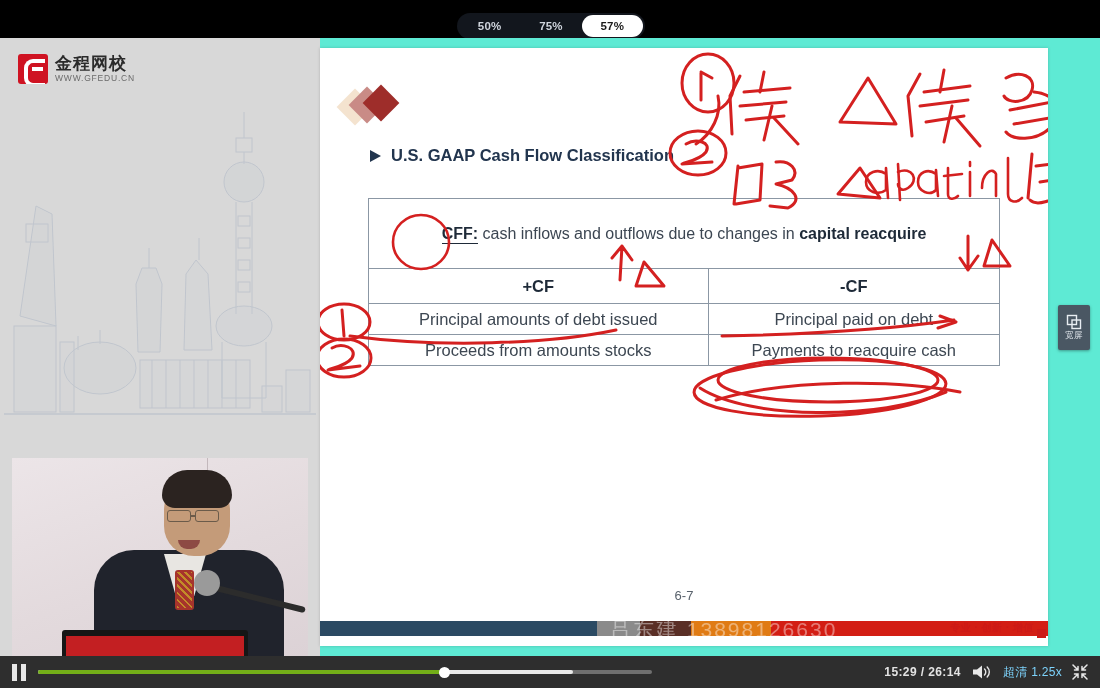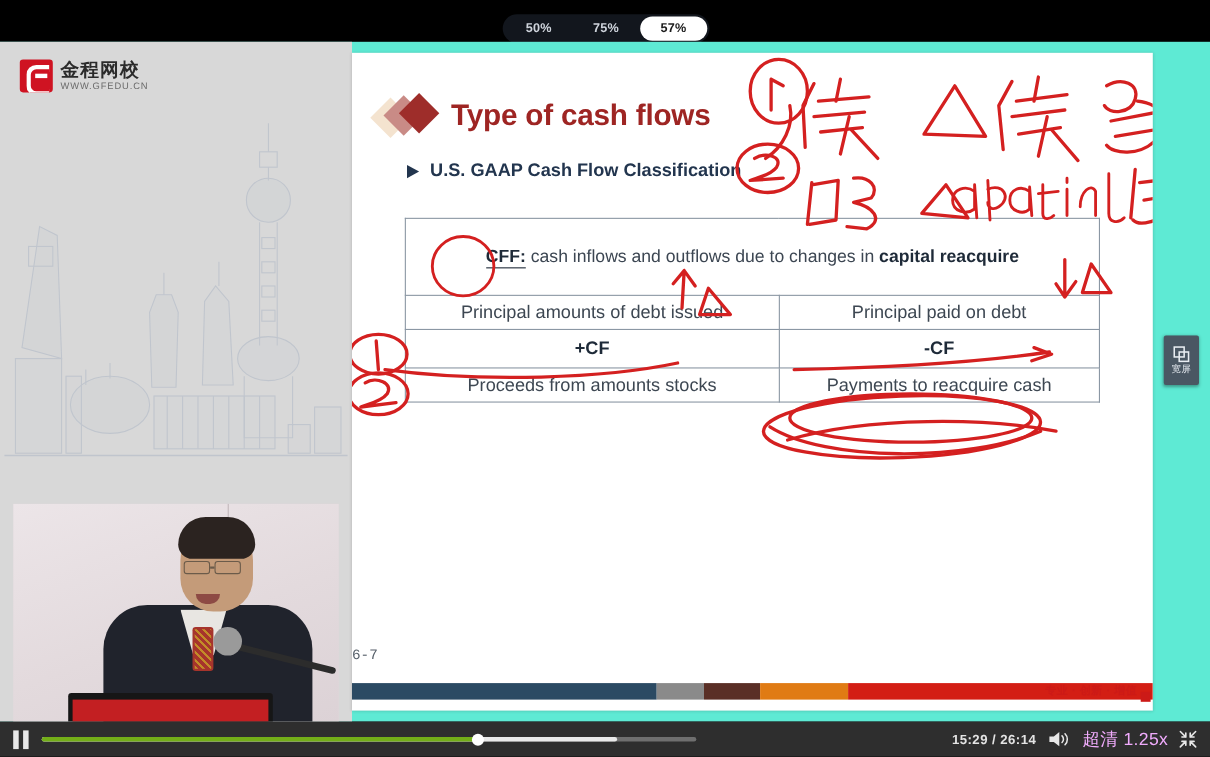--- a/index.html
+++ b/index.html
@@ -106,21 +106,21 @@
   }
   .cell-head b { color: #1e2a38; }
   .cf-hdr { height: 35px; text-align: center; font-size: 16.5px; font-weight: bold; color: #1e2a38; }
   .cell-row { height: 31px; text-align: center; font-size: 16.5px; color: #3d4752; }
   .cff-label { font-weight: bold; color: #1e2a38; border-bottom: 1.6px solid #1e2a38; padding-bottom: 1px; }
 
   
   .ink { position: absolute; left: 0; top: 0; width: 728px; height: 598px; pointer-events: none; }
 
   
-  .page-num { position: absolute; left: 0; right: 0; top: 540px; text-align: left; font-size: 13px; color: #58616b; font-family: Liberation Mono, monospace; }
+  .page-num { position: absolute; left: 0; right: 0; top: 540px; text-align: center; font-size: 13px; color: #58616b; }
   .footbar { position: absolute; left: 0; bottom: 10px; width: 728px; height: 15px; display: flex; }
   .footbar i { display: block; height: 100%; }
   .tagline { position: absolute; right: 14px; bottom: 11px; font-size: 10px; font-weight: bold; color: #cc1a17; letter-spacing: .5px; }
   .watermark { position: absolute; left: 290px; bottom: 2px; font-size: 21px; color: rgba(255,255,255,.42); letter-spacing: 2px; white-space: nowrap; }
   .foot-sq { position: absolute; right: 2px; bottom: 8px; width: 9px; height: 9px; background: #cc1a17; }
 
   
   .sidebtn {
     position: absolute; left: 1058px; top: 305px; width: 32px; height: 45px;
     background: #4a5763; color: #e8edf2; border-radius: 2px;
@@ -136,21 +136,21 @@
   }
   .pause { width: 16px; height: 17px; display: flex; gap: 4px; flex: none; }
   .pause i { display: block; width: 5px; height: 17px; background: #e8e8e8; }
   .track { position: relative; flex: 1; height: 17px; display: flex; align-items: center; }
   .track-bg { position: absolute; left: 0; right: 222px; height: 4px; background: #6f6f6f; border-radius: 2px; }
   .track-buf { position: absolute; left: 0; width: 64%; height: 4px; background: #e9e9e9; border-radius: 2px; }
   .track-play { position: absolute; left: 0; width: 48.5%; height: 4px; background: #73ae18; border-radius: 2px; }
   .knob { position: absolute; left: 48.5%; width: 11px; height: 11px; margin-left: -5px; background: #fff; border-radius: 50%; }
   .time { font-size: 12px; color: #e3e3e3; font-weight: bold; letter-spacing: .4px; flex: none; }
   .vol { flex: none; display: flex; align-items: center; }
-  .quality { font-size: 16px; color: #f0abfc; flex: none; letter-spacing: .3px; }
+  .quality { font-size: 12px; color: #7dd3fc; flex: none; letter-spacing: .3px; }
   .fs { flex: none; display: flex; align-items: center; }
 </style>
 </head>
 <body>
 
 <div class="stage">
 
   <div class="zoombar">
     <div class="zopt">50%</div>
     <div class="zopt">75%</div>
@@ -233,42 +233,41 @@
         <div class="v-podium-red"></div>
       </div>
     </div>
 
     <div class="slide">
 
       <div class="slide-title-row">
         <span class="dia d1"></span>
         <span class="dia d2"></span>
         <span class="dia d3"></span>
-        <span class="slide-title">Type of cash flows</span>
       </div>
 
       <div class="slide-sub">
         <span class="arrow-bullet"></span>
         <span class="slide-sub-text">U.S. GAAP Cash Flow Classification</span>
       </div>
 
       <table class="tbl">
         <tbody>
             <tr>
           <td class="cell-head" colspan="2">
             <span class="cff-label">CFF:</span><span> cash inflows and outflows due to changes in </span><b>capital reacquire</b>
           </td>
         </tr>
         <tr>
+          <td class="cf-hdr">+CF</td>
+          <td class="cf-hdr">-CF</td>
+        </tr>
+        <tr>
           <td class="cell-row">Principal amounts of debt issued</td>
           <td class="cell-row">Principal paid on debt</td>
-        </tr>
-        <tr>
-          <td class="cf-hdr">+CF</td>
-          <td class="cf-hdr">-CF</td>
         </tr>
         <tr>
           <td class="cell-row">Proceeds from amounts stocks</td>
           <td class="cell-row">Payments to reacquire cash</td>
         </tr>
       </tbody>
         </table>
 
       <svg class="ink" viewBox="0 0 728 598">
         <g stroke="#d42020" fill="none" stroke-width="3" stroke-linecap="round" stroke-linejoin="round">
@@ -338,20 +337,21 @@
 
       <div class="page-num">6-7</div>
 
       <div class="footbar">
         <i style="width:38%;background:#2b4a63"></i>
         <i style="width:6%;background:#8a8a8a"></i>
         <i style="width:7%;background:#5a2f26"></i>
         <i style="width:11%;background:#e07b14"></i>
         <i style="width:38%;background:#d31e14"></i>
       </div>
+      <div class="watermark">吕东建 13898126630</div>
       <div class="tagline">专业 · 创新 · 增值</div>
       <div class="foot-sq"></div>
     </div>
   </div>
 
   <div class="sidebtn">
     <svg width="16" height="16" viewBox="0 0 16 16">
       <rect x="1.5" y="1.5" width="9" height="9" fill="none" stroke="#e8edf2" stroke-width="1.4"></rect>
       <rect x="6" y="6" width="8.5" height="8.5" fill="none" stroke="#e8edf2" stroke-width="1.4"></rect>
     </svg>

